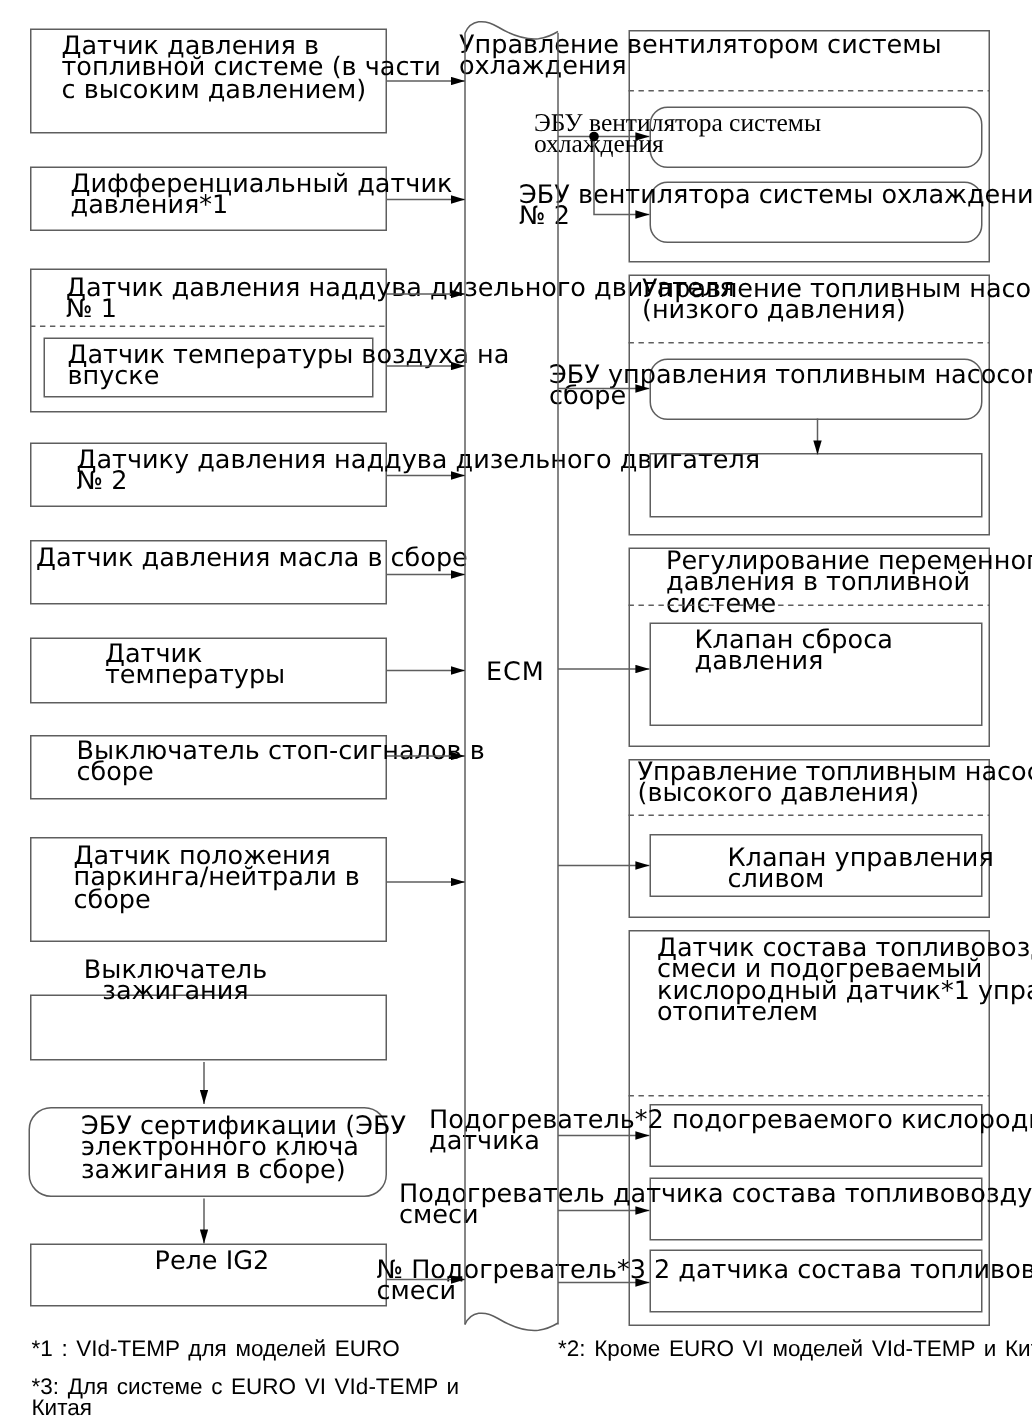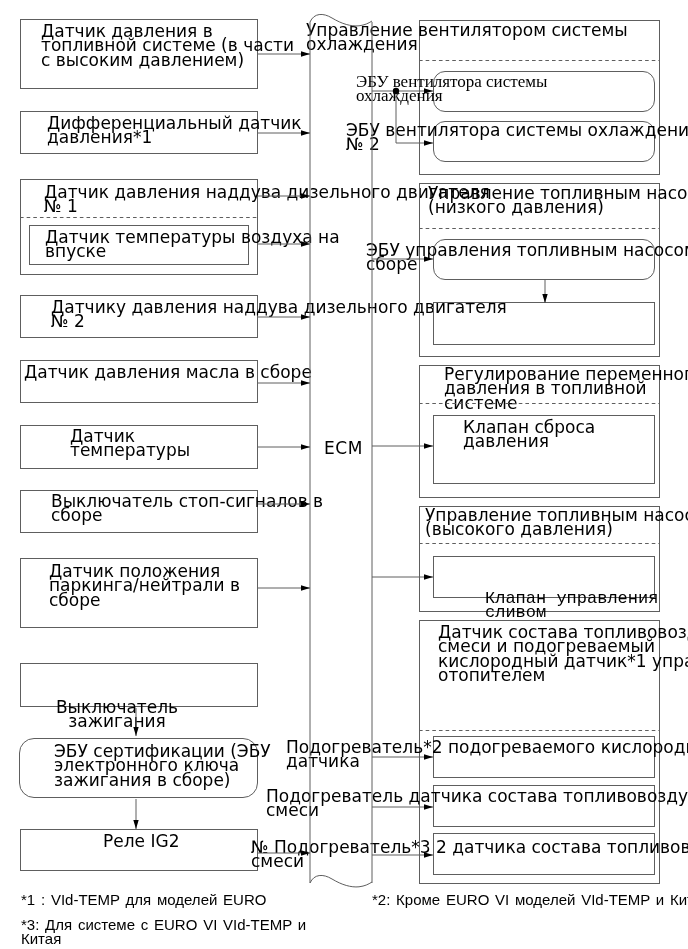--- a/index.html
+++ b/index.html
@@ -39,21 +39,21 @@
     <div class="lbl" style="left:70px;top:429px;">Датчик
 температуры</div>
     <div class="box" style="left:20px;top:490px;width:238px;height:43px;"></div>
     <div class="lbl" style="left:51px;top:494px;">Выключатель стоп-сигналов в
 сборе</div>
     <div class="box" style="left:20px;top:558px;width:238px;height:70px;"></div>
     <div class="lbl" style="left:49px;top:564px;">Датчик положения
 паркинга/нейтрали в
 сборе</div>
     <div class="box" style="left:20px;top:663px;width:238px;height:44px;"></div>
-    <div class="lbl" style="left:20px;top:700px;width:194px;text-align:center;">Выключатель
+    <div class="lbl" style="left:20px;top:640px;width:194px;text-align:center;">Выключатель
 зажигания</div>
     <div class="box rbox" style="left:19px;top:738px;width:239px;height:60px;border-radius:15px;"></div>
     <div class="lbl" style="left:54px;top:744px;">ЭБУ сертификации (ЭБУ
 электронного ключа
 зажигания в сборе)</div>
     <div class="box" style="left:20px;top:829px;width:238px;height:42px;"></div>
     <div class="lbl" style="left:103px;top:834px;">Реле IG2</div>
     <div class="box" style="left:419px;top:20px;width:241px;height:155px;"></div>
     <div class="lbl" style="left:306px;top:23px;">Управление вентилятором системы
 охлаждения</div>
@@ -71,21 +71,21 @@
     <div class="lbl" style="left:444px;top:367px;">Регулирование переменного
 давления в топливной
 системе</div>
     <div class="box" style="left:433px;top:415px;width:222px;height:69px;"></div>
     <div class="lbl" style="left:463px;top:420px;">Клапан сброса
 давления</div>
     <div class="box" style="left:419px;top:506px;width:241px;height:106px;"></div>
     <div class="lbl" style="left:425px;top:508px;">Управление топливным насосом
 (высокого давления)</div>
     <div class="box" style="left:433px;top:556px;width:222px;height:42px;"></div>
-    <div class="lbl" style="left:485px;top:592px;font-family:Liberation Mono, monospace;">Клапан управления
+    <div class="lbl" style="left:485px;top:565px;">Клапан управления
 сливом</div>
     <div class="box" style="left:419px;top:620px;width:241px;height:264px;"></div>
     <div class="lbl" style="left:438px;top:625px;">Датчик состава топливовоздушной
 смеси и подогреваемый
 кислородный датчик*1 управления
 отопителем</div>
     <div class="box" style="left:433px;top:736px;width:222px;height:42px;"></div>
     <div class="lbl" style="left:436px;top:741px;"></div>
     <div class="box" style="left:433px;top:785px;width:222px;height:42px;"></div>
     <div class="lbl" style="left:436px;top:790px;"></div>

